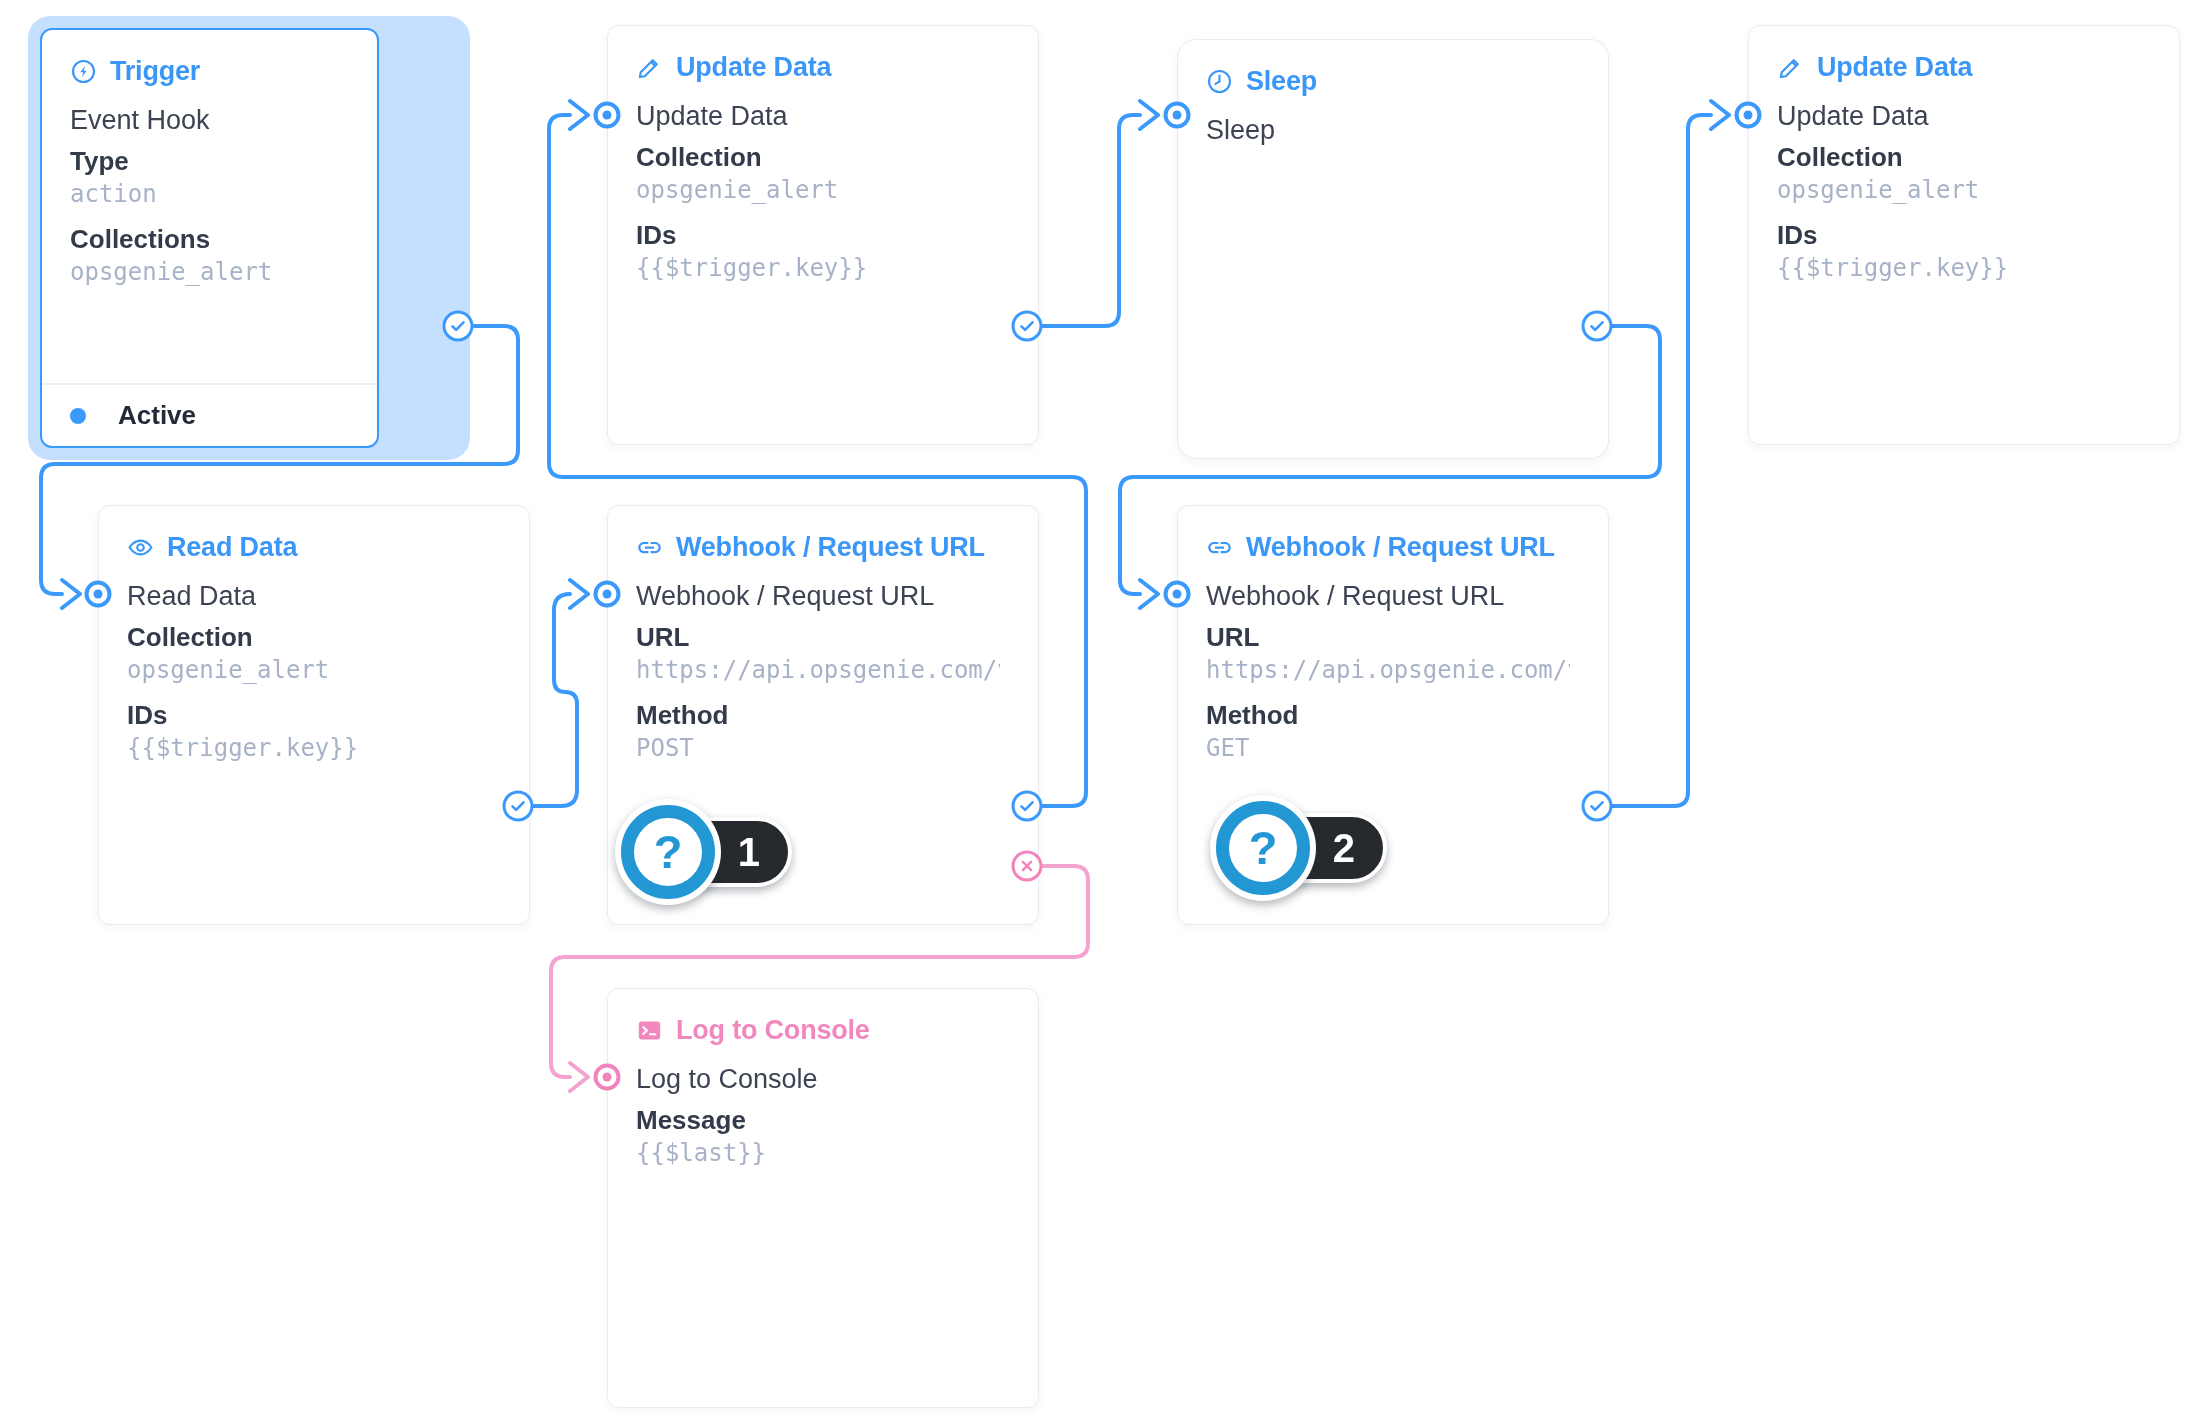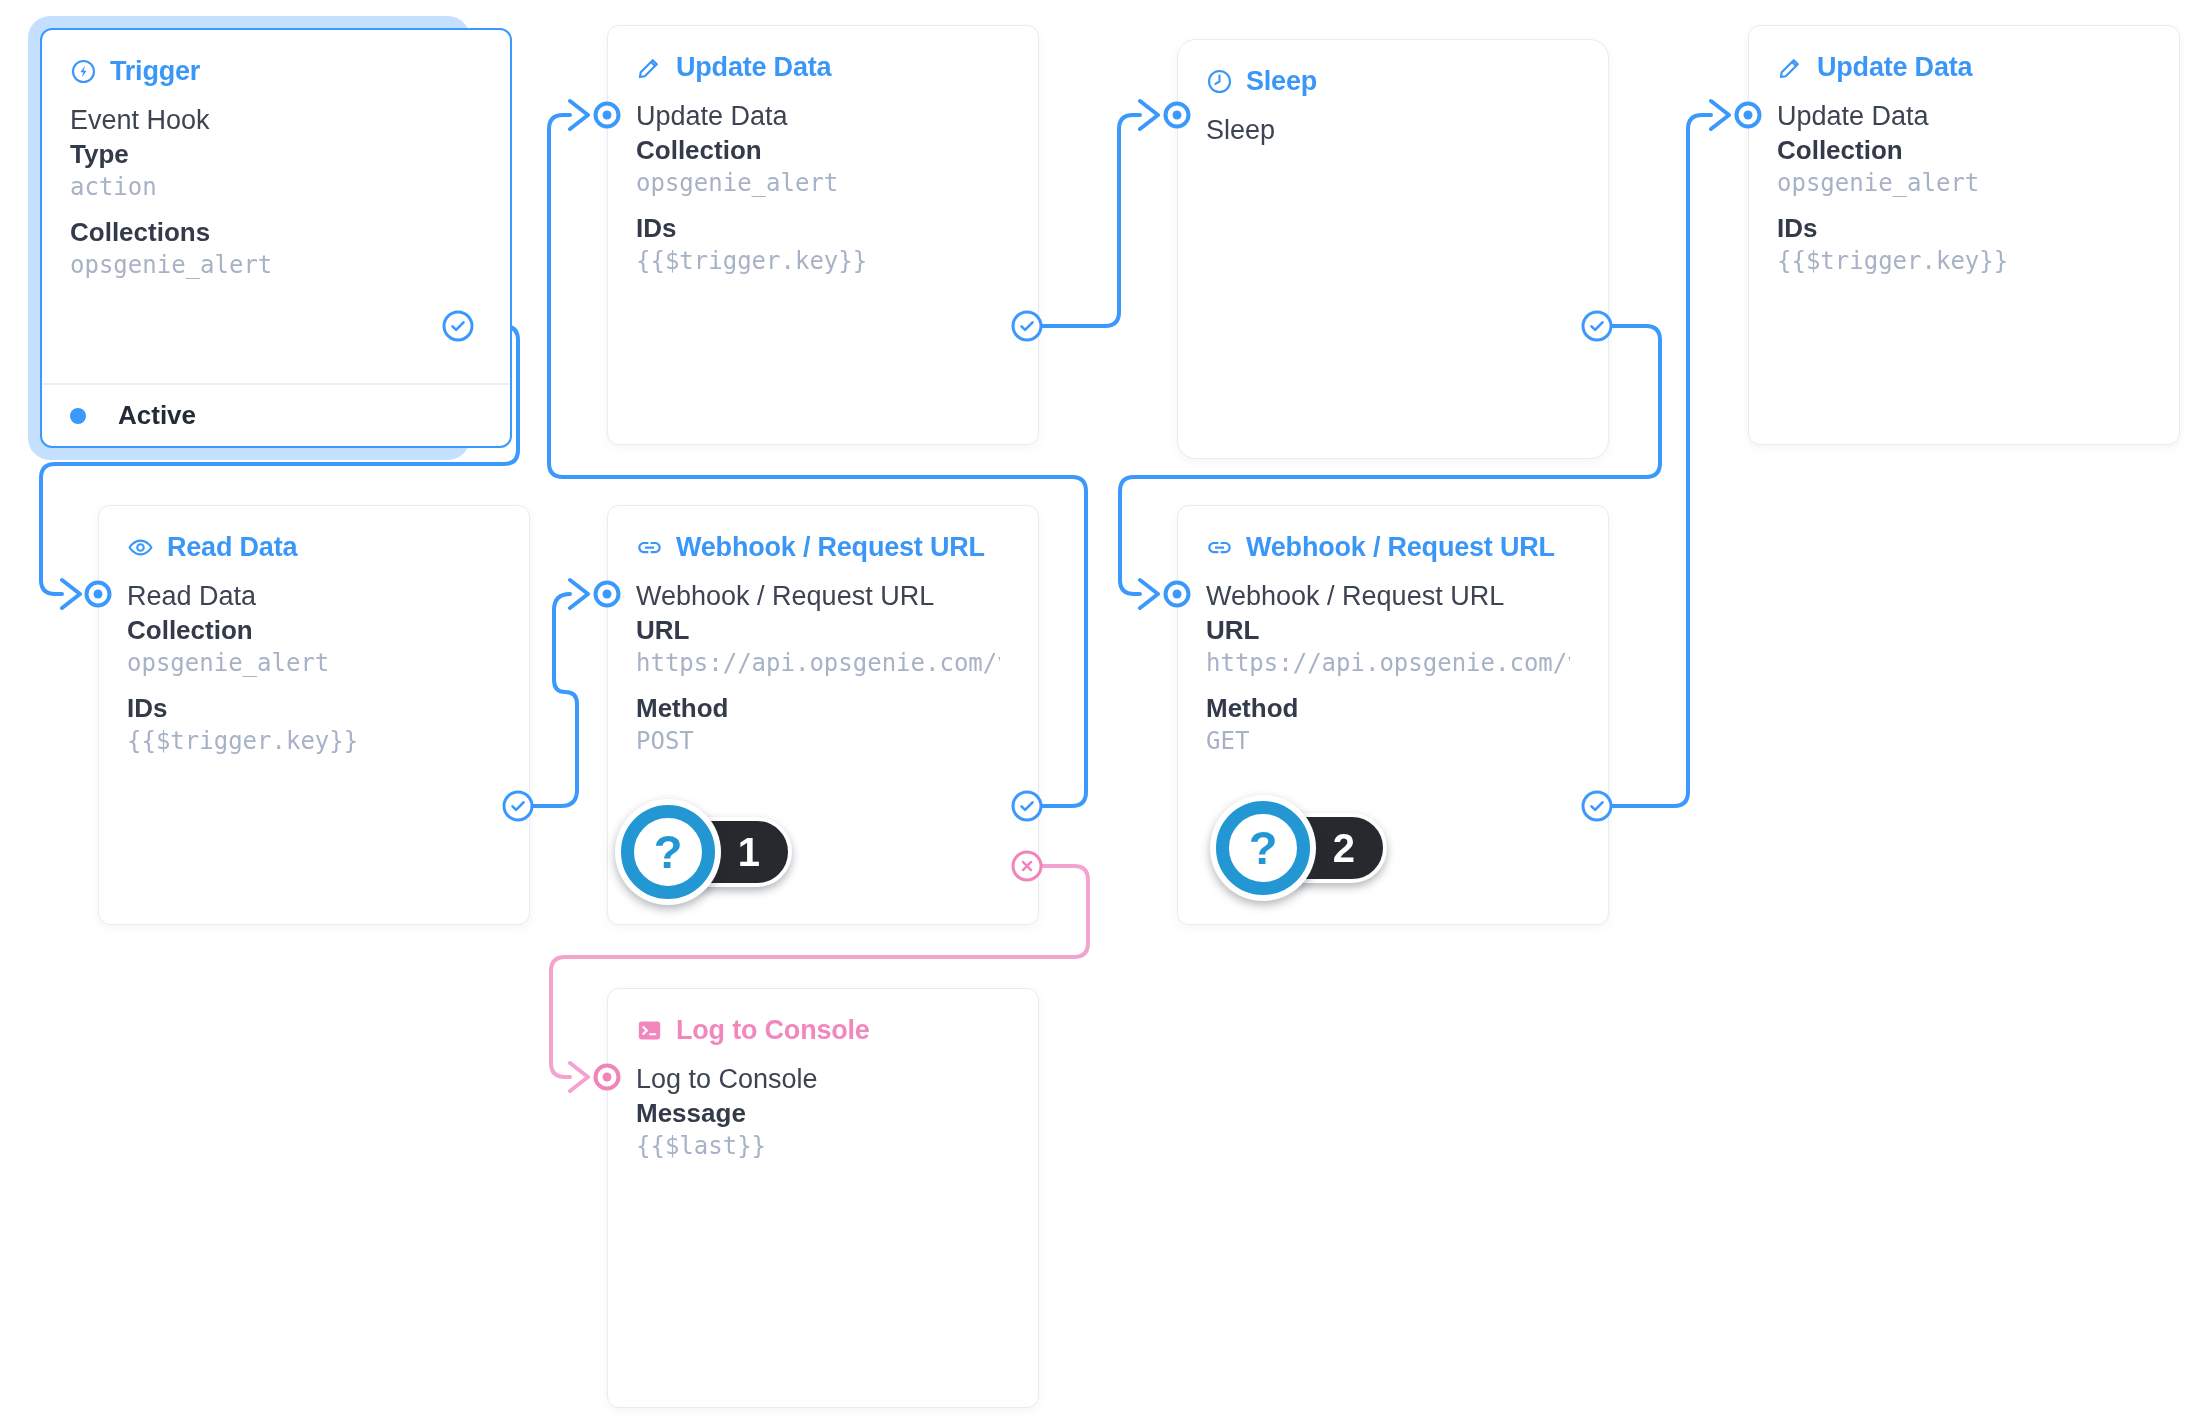--- a/index.html
+++ b/index.html
@@ -16,31 +16,31 @@
   
   .node{position:absolute;width:432px;height:420px;background:#fff;
         border:1.5px solid #e9ebf0;border-radius:12px;
         box-shadow:0 3px 8px rgba(96,108,128,.07);
         padding:25px 28px 0 28px;box-sizing:border-box;}
   .node-header{display:flex;align-items:center;gap:13px;height:32px;
         font-size:27px;font-weight:700;color:#3b97f7;letter-spacing:-.2px;}
   .node.pink .node-header{color:#f287be;}
   .hicon{width:27px;height:27px;flex:0 0 27px;display:block;}
   .node-name{margin-top:16px;font-size:27px;color:#3c4453;line-height:34px;}
-  .field{margin-top:0;}
+  .field{margin-top:7px;}
   .field + .field{margin-top:11px;}
   .field-label{font-size:26px;font-weight:700;color:#333b4a;line-height:34px;}
   .field-value{font-family:"DejaVu Sans Mono","Liberation Mono",monospace;
         font-size:24px;color:#a7b2c7;line-height:33px;white-space:nowrap;
         overflow:hidden;max-width:364px;}
 
   
   .sel-glow{position:absolute;left:28px;top:16px;width:442px;height:444px;
         background:rgba(59,153,252,.30);border-radius:22px;}
-  .node.selected{left:40px;top:28px;width:472px;height:420px;
+  .node.selected{left:40px;top:28px;width:339px;height:420px;
         border:2.5px solid #3a99fc;box-shadow:none;}
   .node-footer{position:absolute;left:0;right:0;bottom:0;height:61px;
         border-top:2px solid #edeff3;display:flex;align-items:center;
         padding:0 28px;gap:32px;}
   .status-dot{width:16px;height:16px;border-radius:50%;background:#3b99fc;}
   .status-label{font-size:26px;font-weight:600;color:#242b38;}
 
   
   .conn{position:absolute;transform:translate(-50%,-50%);background:#fff;
         border-radius:50%;box-sizing:border-box;display:flex;

